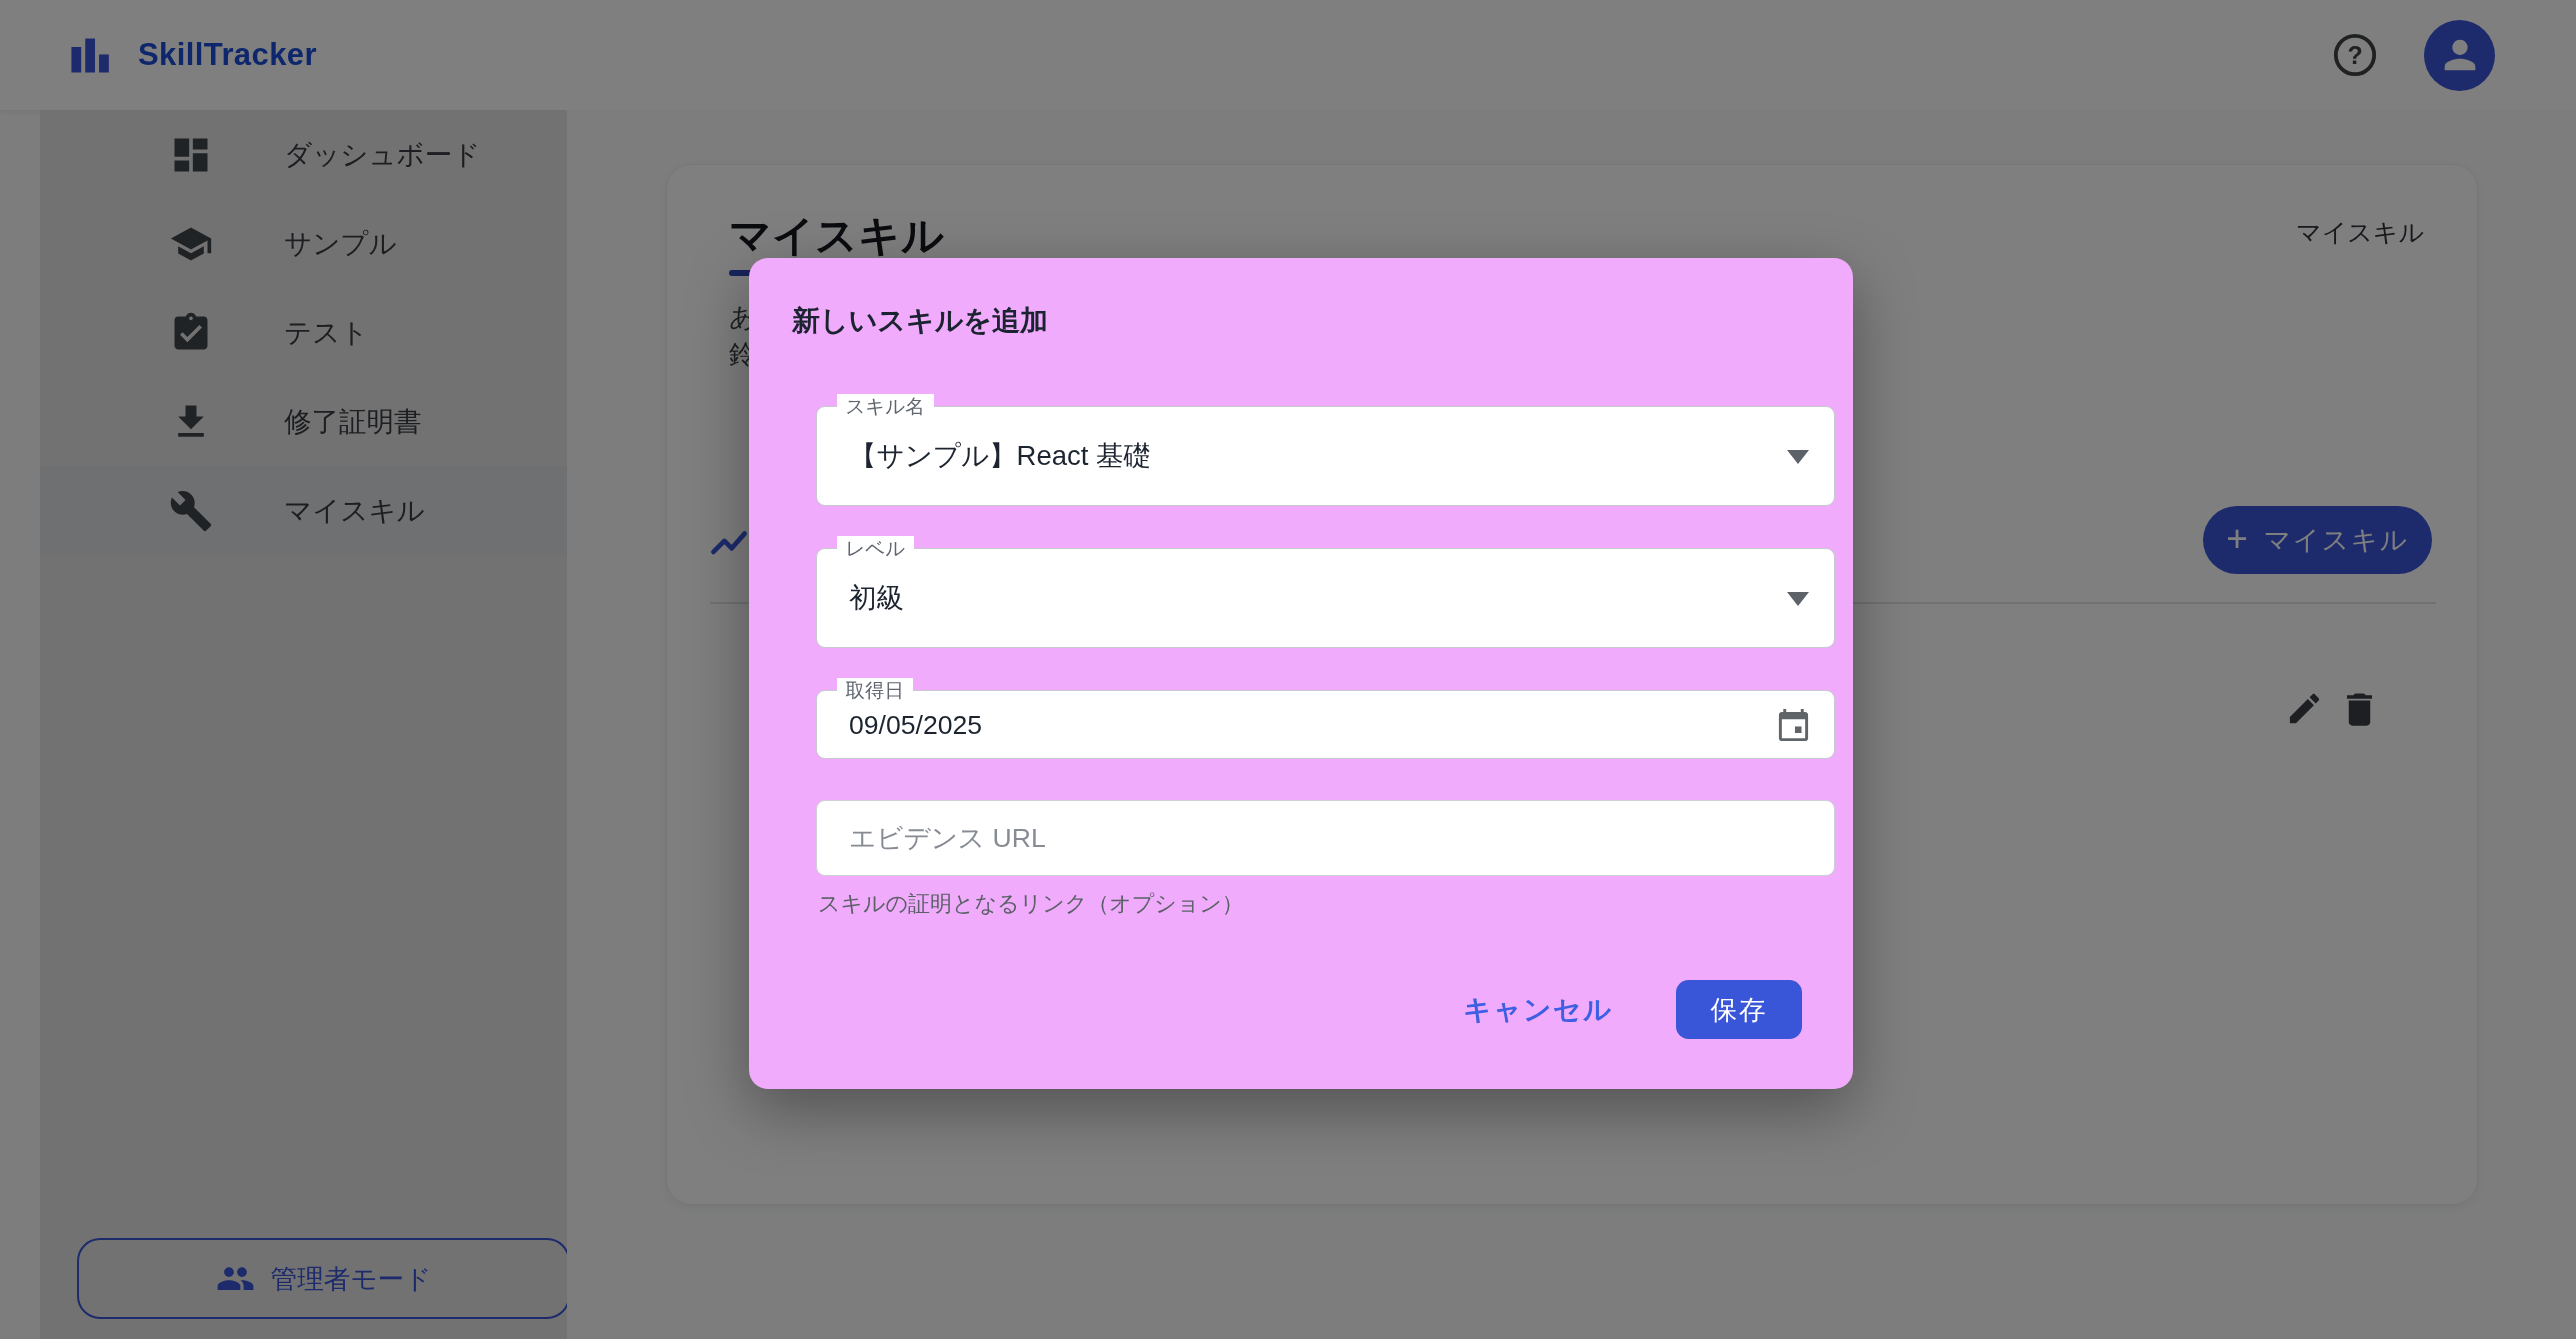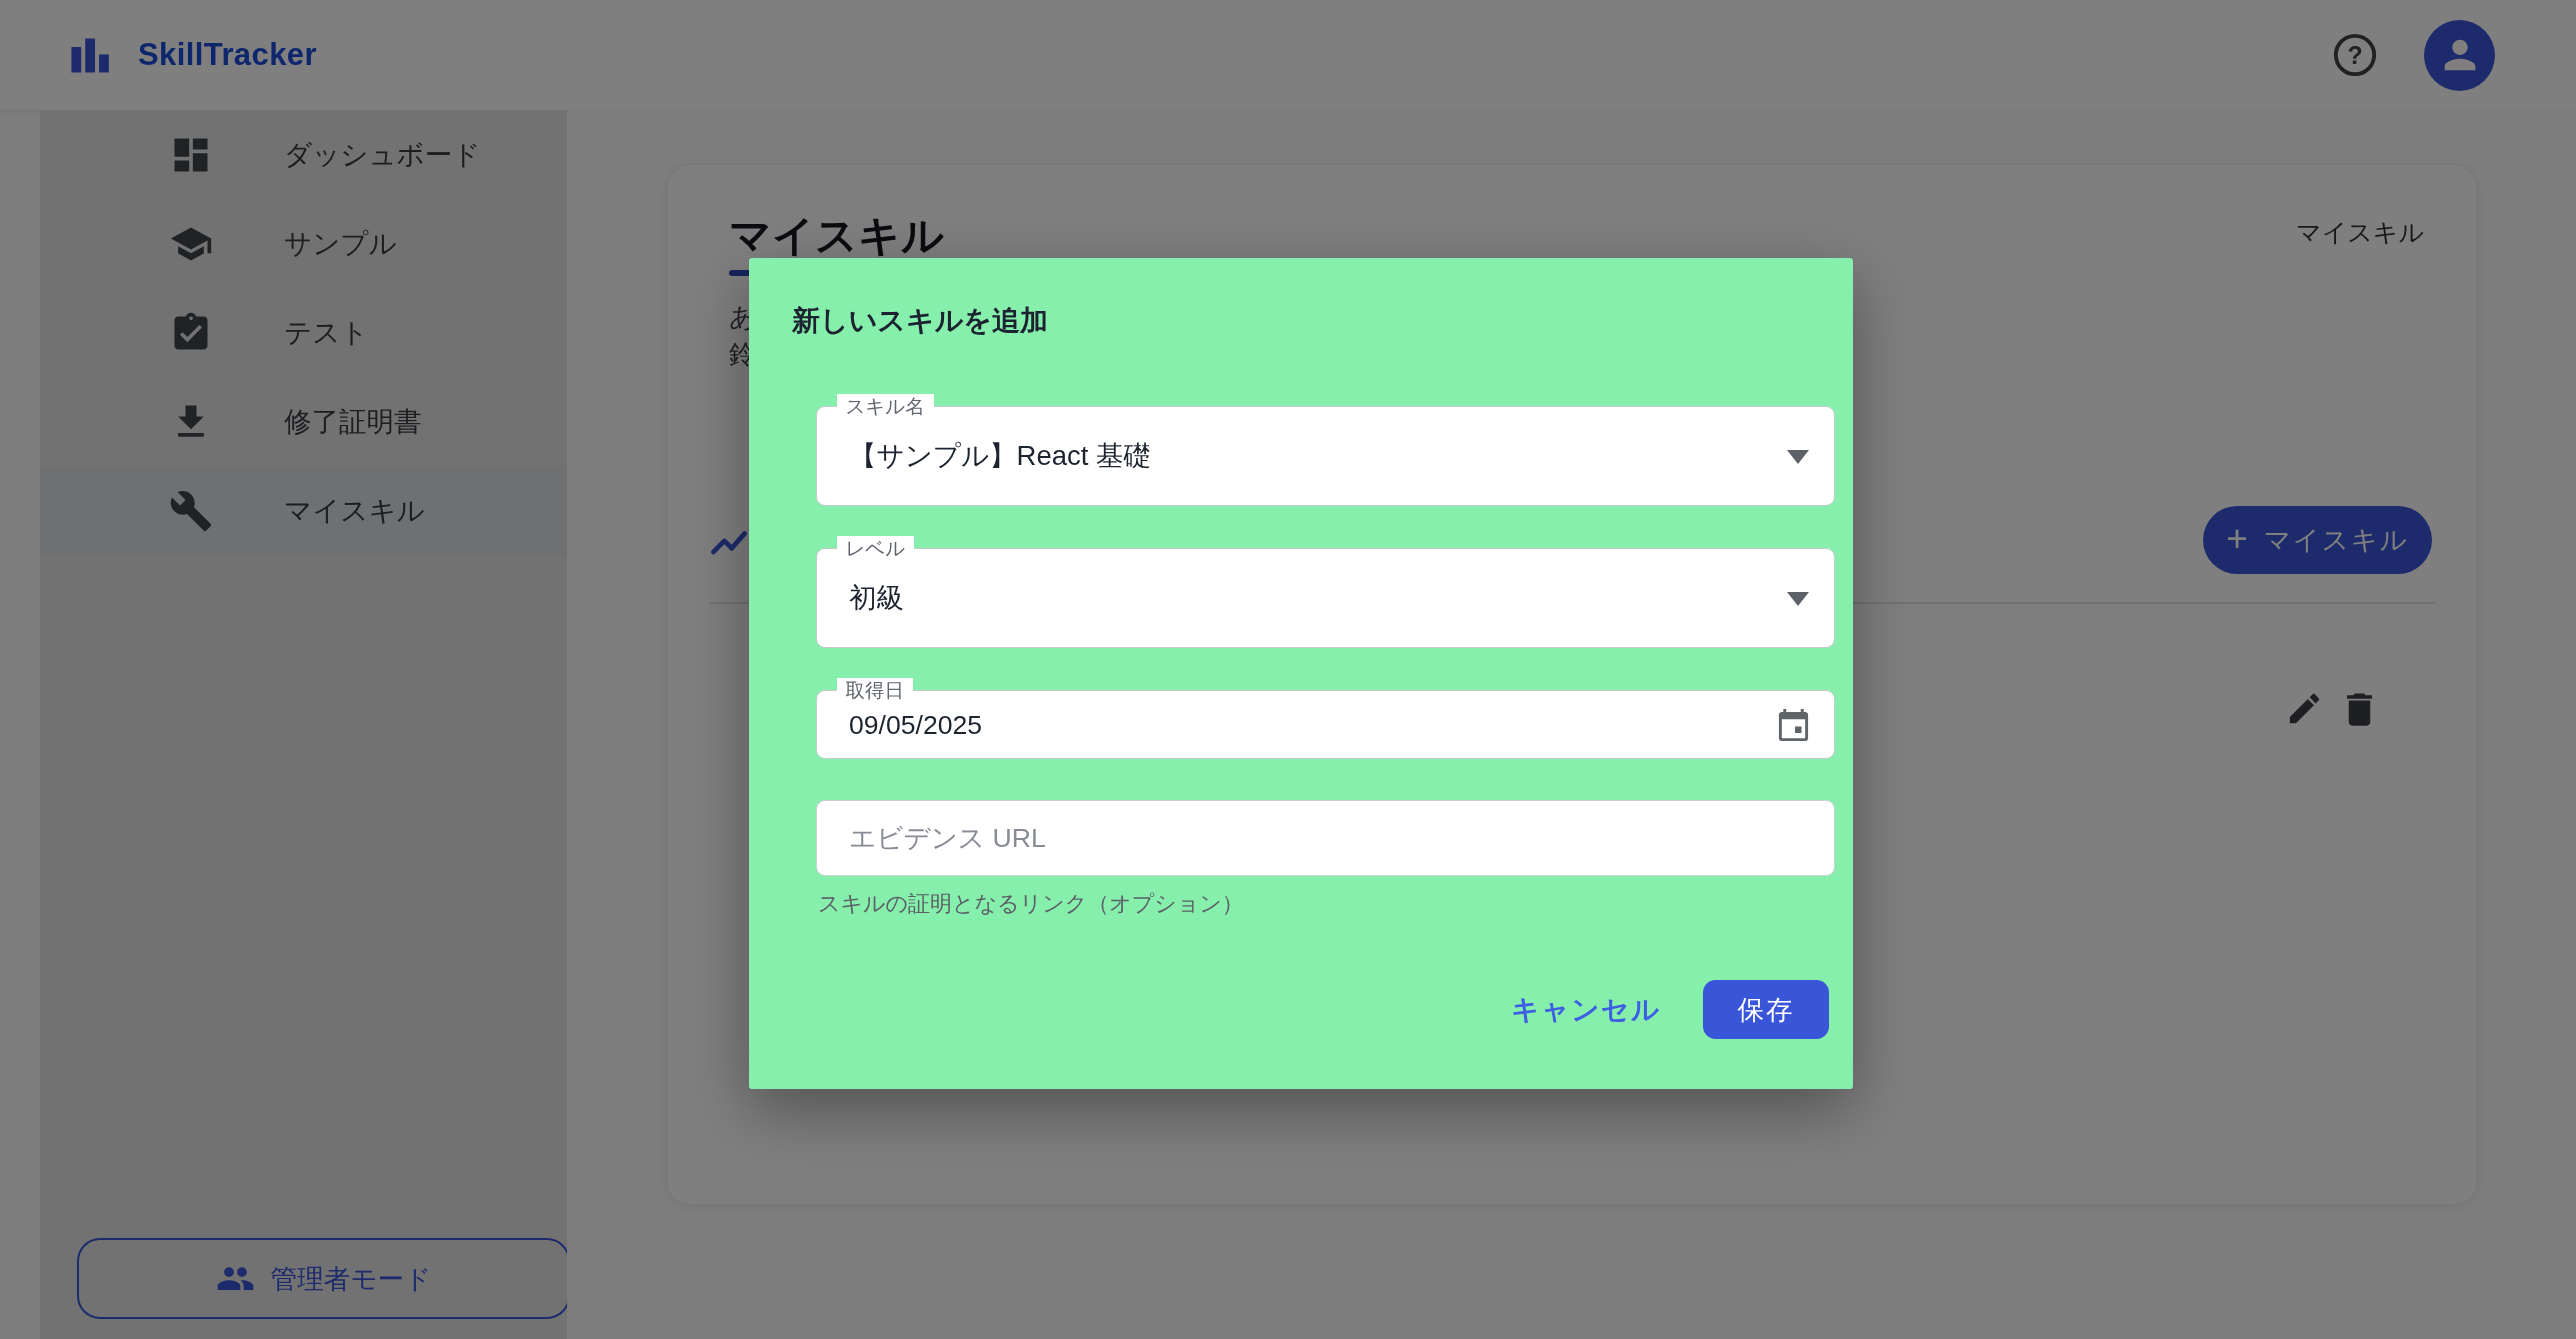--- a/index.html
+++ b/index.html
@@ -40,22 +40,22 @@
   .add-skill-btn { position:absolute; left:1536px; top:341px; width:229px; height:68px;
     background:#3a56d8; border:none; border-radius:34px; color:#ffffff; display:flex;
     align-items:center; justify-content:center; gap:14px; font-size:26.6px; letter-spacing:1.8px; cursor:pointer; }
   .add-skill-btn .plus { font-size:37px; font-weight:400; line-height:1; margin-top:-3.5px; }
   .card-divider { position:absolute; left:43px; top:437px; width:1726px; height:1.8px; background:#e0e2e6; }
   .row-action-edit { position:absolute; left:1618px; top:524px; width:39px; height:39px; color:#3a3f45; }
   .row-action-delete { position:absolute; left:1671px; top:523px; width:43px; height:43px; color:#3a3f45; }
 
   
   .overlay { position:absolute; inset:0; background:rgba(0,0,0,0.5); z-index:10; }
-  .dialog { position:absolute; left:749px; top:258px; width:1104px; height:831px; background:#86efac;
-    border-radius:3px; box-shadow:0 21px 62px rgba(0,0,0,0.35); z-index:20; }
+  .dialog { position:absolute; left:749px; top:258px; width:1104px; height:831px; background:#f0abfc;
+    border-radius:19px; box-shadow:0 21px 62px rgba(0,0,0,0.35); z-index:20; }
   .dialog-title { position:absolute; left:43px; top:44px; font-size:28px; font-weight:700; color:#1b2330; }
 
   .field { position:absolute; left:43px; width:1019px; border:1.8px solid #c6c9ce; border-radius:8.9px; background:#fff;margin-left:24px; }
   .field-label { position:absolute; top:-13.3px; left:19.5px; background:#ffffff; padding:0 8.9px;
     font-size:19.5px; color:#606670; line-height:25px; }
   .field-value { position:absolute; left:32px; top:50%; transform:translateY(-50%);
     font-size:27.5px; color:#1c2430; white-space:nowrap; }
   .select-arrow { position:absolute; right:25px; top:50%; margin-top:-6.2px; width:0; height:0;
     border-left:11.5px solid transparent; border-right:11.5px solid transparent; border-top:14px solid #5c6268; }
   .cal-icon { position:absolute; right:23px; top:50%; transform:translateY(-50%); width:35px; height:35px; color:#5f6469; }
@@ -63,21 +63,21 @@
   .field-skill { top:148px; height:100px; }
   .field-level { top:290px; height:100px; }
   .field-date  { top:432px; height:69px; }
   .field-date .field-value { font-size:26.6px; }
   .field-url   { top:542px; height:76px; border-color:#cdd0d5; }
   .url-input { position:absolute; left:32px; top:0; width:939px; height:100%; border:none; outline:none;
     background:transparent; font-size:26.6px; color:#1c2430; font-family:inherit; }
   .url-input::placeholder { color:#878c94; opacity:1; }
   .helper-text { position:absolute; left:69px; top:631px; font-size:22px; color:#5b6067; }
 
-  .dialog-actions { position:absolute; right:24px; top:722px; display:flex; align-items:flex-start; gap:19px; }
+  .dialog-actions { position:absolute; right:51px; top:722px; display:flex; align-items:flex-start; gap:40px; }
   .cancel-btn { height:59px; padding:0 23px; background:transparent; border:none; font-size:27.5px;
     font-weight:700; color:#3d5fe3; font-family:inherit; letter-spacing:1.8px; cursor:pointer; }
   .save-btn { width:126px; height:59px; background:#3a56d8; border:none; border-radius:12.4px;
     color:#ffffff; font-size:26.6px; font-family:inherit; letter-spacing:1.8px; cursor:pointer; }
 
   svg { display:block; }
 </style>
 </head>
 <body>
 

